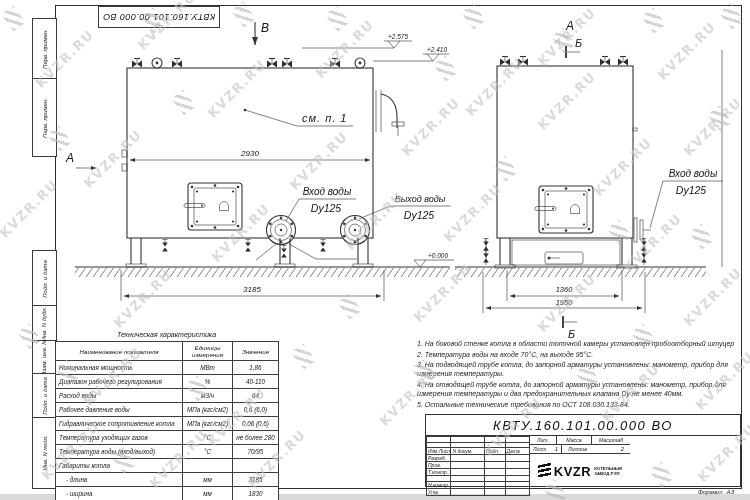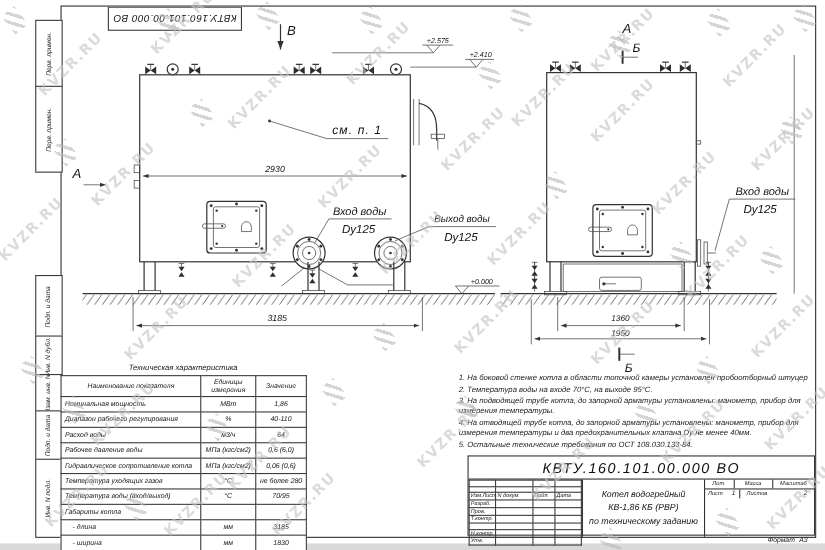--- a/index.html
+++ b/index.html
@@ -472,39 +472,42 @@
               <td></td>
             </tr>
         <tr style="height:5.5px">
               <td>Утв.</td>
               <td></td>
               <td></td>
               <td></td>
             </tr>
       </tbody>
         </table>
-      <div class="tb-mid">
-        <div>Котел водогрейный</div>
-        <div>КВ-1,86 КБ (РВР)</div>
-        <div>по техническому заданию</div>
-      </div>
       <div class="tb-right">
         <div class="tbr-row" style="height:8px">
           <div class="c lbl" style="width:27px">Лит.</div>
           <div class="c lbl" style="width:35px">Масса</div>
           <div class="c lbl" style="flex:1">Масштаб</div>
         </div>
         <div class="tbr-row" style="height:8px">
           <div class="c" style="width:32px;justify-content:space-between;padding:0 3px">
             <span class="lbl">Лист</span>
             <span style="font-size:6px">1</span>
           </div>
           <div class="c" style="flex:1;justify-content:space-between;padding:0 6px">
             <span class="lbl">Листов</span>
             <span style="font-size:6px">2</span>
+          </div>
+        </div>
+        <div class="logo-row">
+          <div class="logo-glyph"></div>
+          <div class="logo-text" style="font-style:normal">KVZR</div>
+          <div class="logo-sub">
+            <div>КОТЕЛЬНЫЙ</div>
+            <div>ЗАВОД РЭП</div>
           </div>
         </div>
       </div>
     </div>
   </div>
   <div class="fmt">
     <span>Формат</span><span>А3</span>
   </div>
 
   <div id="wm-layer">

